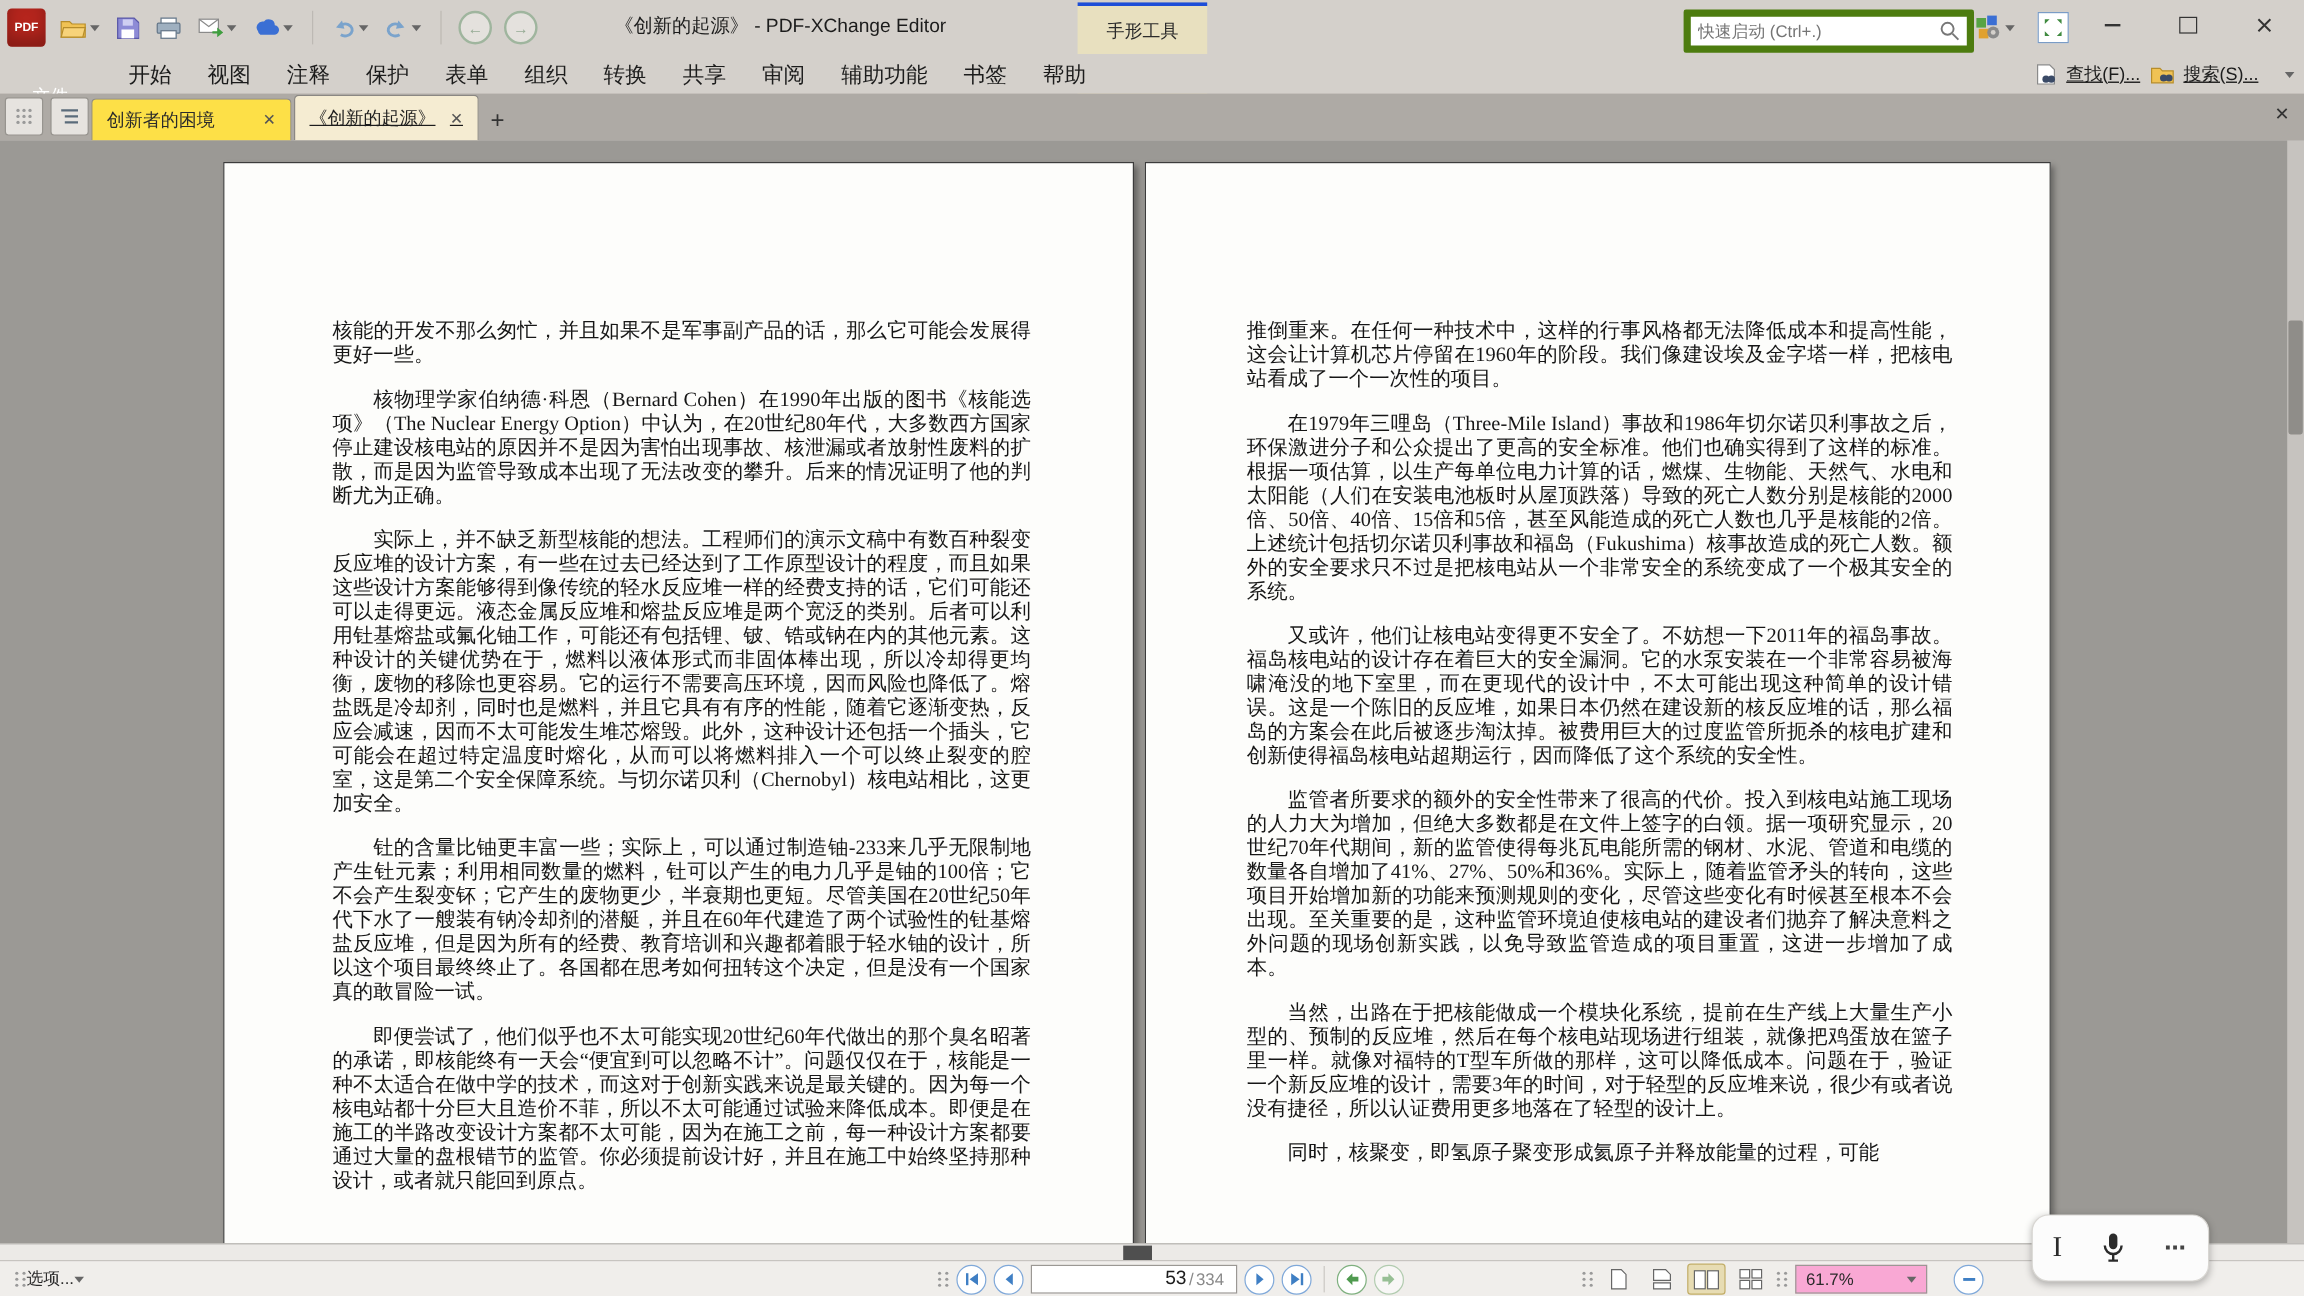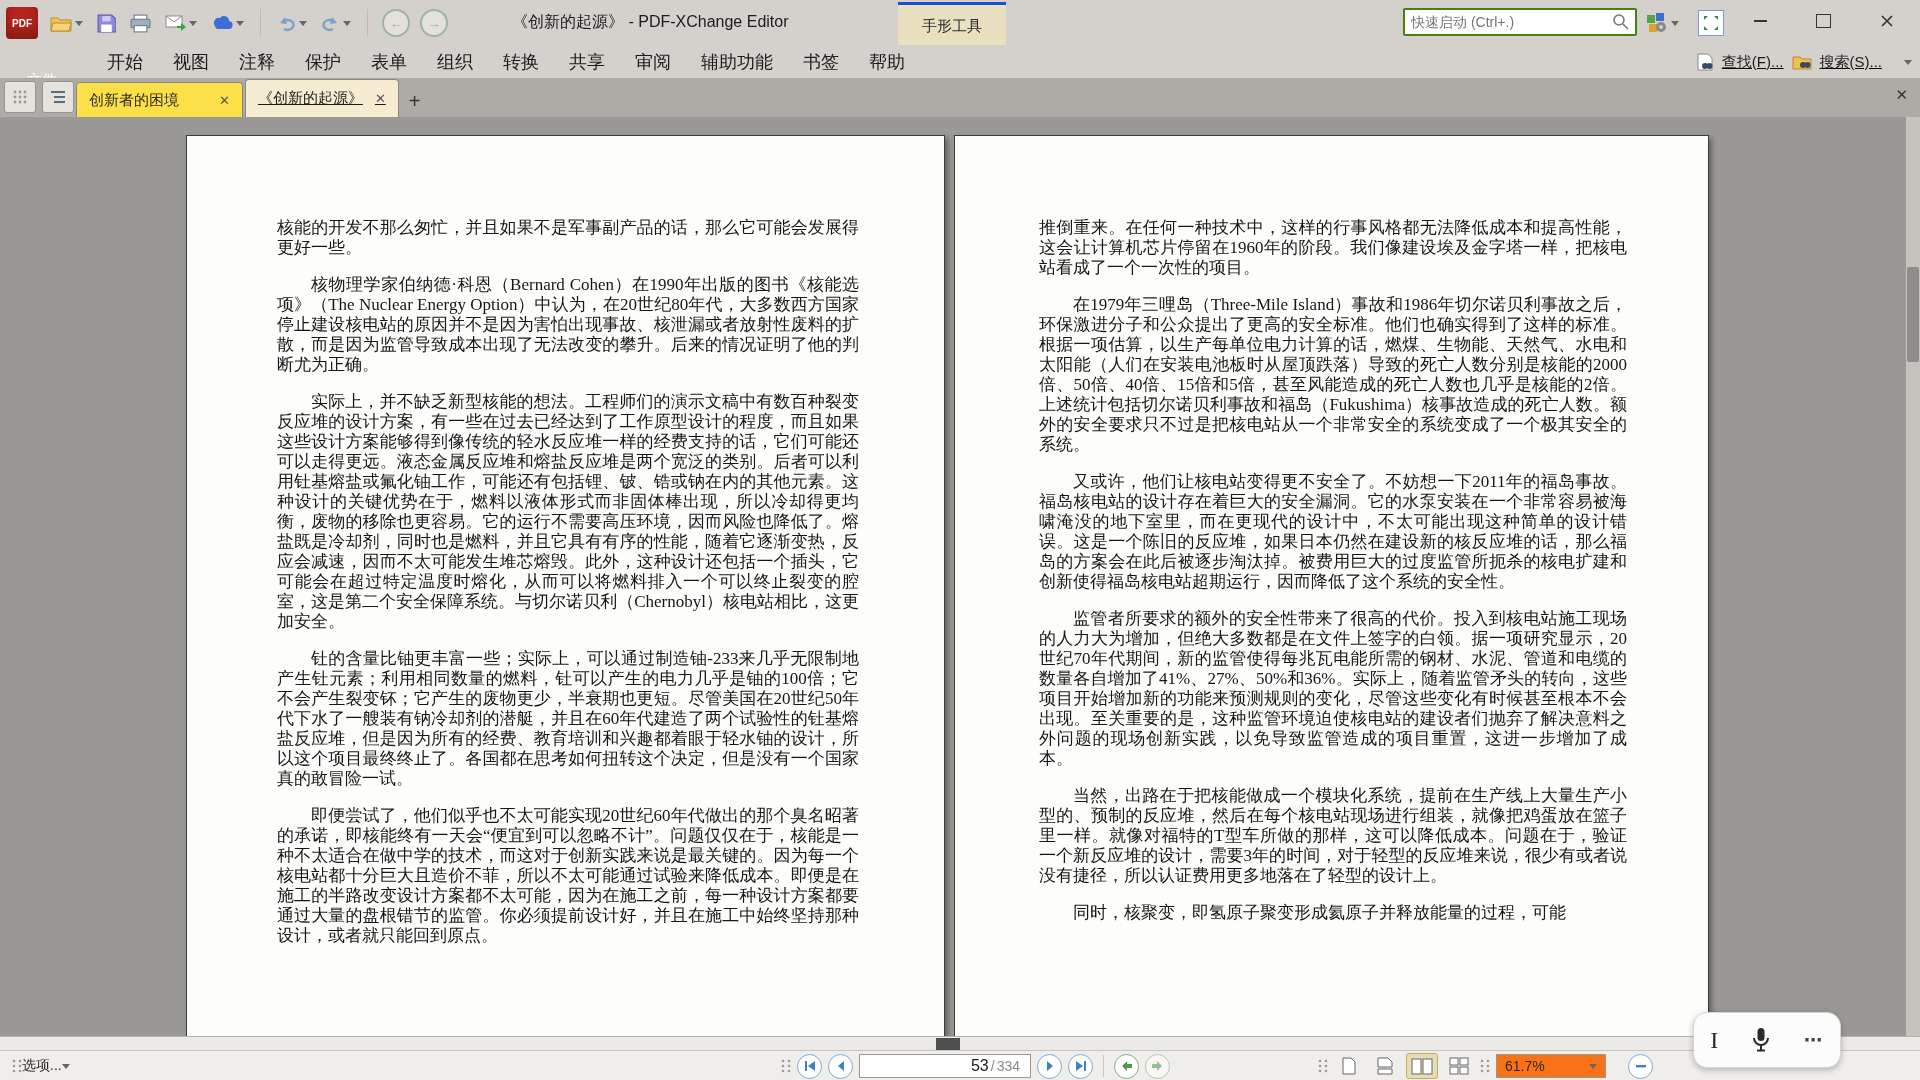--- a/index.html
+++ b/index.html
@@ -16,21 +16,21 @@
   .pdf-logo{width:32px;height:32px;background:#b5251d;border-radius:4px;color:#fff;
             font-weight:bold;font-size:10px;display:flex;align-items:center;justify-content:center;
             box-shadow:inset 0 -8px 12px rgba(0,0,0,.25);}
   .circ-nav{width:24px;height:24px;border-radius:50%;border:2px solid #93af93;display:flex;
             align-items:center;justify-content:center;color:#88a388;font-size:13px;background:#e8e6e2;opacity:.8;}
   #window-title{left:512px;top:12px;font-size:16px;color:#1c1c1c;white-space:nowrap;}
   
   #tool-tab-col{left:898px;top:2px;width:108px;height:76px;background:#e8e0bf;border-top:3px solid #1d4ed8;}
   #tool-tab-col .lab{width:100%;text-align:center;font-size:15px;color:#2b2b2b;position:absolute;}
   
-  #quick-launch{left:1403px;top:8px;width:230px;height:24px;background:#fff;border:2px solid #4d7c0f;
+  #quick-launch{left:1403px;top:8px;width:230px;height:24px;background:#fff;border:6px solid #4d7c0f;
                 border-radius:2px;display:flex;align-items:center;}
   #quick-launch input{border:0;outline:0;flex:1;font-size:14px;padding:0 6px;color:#333;background:transparent;
                       font-family:"Liberation Sans",sans-serif;}
   .win-btn{top:10px;width:30px;height:22px;display:flex;align-items:center;justify-content:center;}
   
   #menubar{left:0;top:45px;width:1920px;height:33px;background:#d4d0cb;display:flex;align-items:stretch;}
   #file-menu{width:72px;background:#be185d;color:#fff;font-size:15px;display:flex;align-items:center;
              justify-content:center;margin-left:6px;margin-top:35px;}
   .menu-item{font-size:18px;color:#1c1c1c;display:flex;align-items:center;padding:0 15px;}
   #menu-right{right:8px;top:48px;display:flex;align-items:center;gap:8px;height:28px;text-decoration:underline;}
@@ -50,21 +50,21 @@
   #docarea{left:0;top:117px;width:1920px;height:933px;background:#9b9995;overflow:hidden;}
   .page{position:absolute;top:18px;background:#fdfdfb;border:1px solid #3c3c3c;
         box-shadow:3px 3px 5px rgba(0,0,0,.35);overflow:hidden;}
   #page-left{left:186px;width:757px;height:930px;}
   #page-right{left:954px;width:753px;height:930px;}
   .page-text{position:absolute;top:82px;font-family:"Liberation Serif","DejaVu Serif",serif;
              font-size:17px;line-height:20px;text-align:justify;color:#161616;}
   #page-left .page-text{left:90px;width:582px;}
   #page-right .page-text{left:84px;width:588px;}
   .page-text p{margin:0 0 17px 0;text-indent:2em;}
-  .page-text p.cont{text-indent:0;}
+  .page-text p.cont{text-indent:0;margin-top:48px;}
   .page-num{position:absolute;bottom:4px;width:100%;text-align:center;
             font-family:"Liberation Serif",serif;font-size:15px;color:#222;}
   
   #vscroll{left:1906px;top:117px;width:14px;height:919px;background:#c6c3bf;}
   #vscroll .thumb{position:absolute;left:1px;top:150px;width:12px;height:95px;background:#8f8d89;border-radius:2px;}
   #hscroll{left:0;top:1036px;width:1920px;height:14px;background:#eceae7;border-top:1px solid #b5b2ae;}
   #hscroll .thumb{position:absolute;left:936px;top:1px;width:24px;height:12px;background:#4f4f4f;}
   
   #statusbar{left:0;top:1050px;width:1920px;height:30px;background:#f0eeeb;border-top:1px solid #c7c4c0;
              display:flex;align-items:center;font-size:14px;color:#2b2b2b;}
@@ -74,21 +74,21 @@
   .circle-btn{width:23px;height:23px;border-radius:50%;background:#fff;border:1px solid #7fa8d9;
               display:flex;align-items:center;justify-content:center;}
   .circle-btn.green{border-color:#7fb07f;}
   .circle-btn.dim{opacity:.55;}
   #page-box{width:160px;height:22px;background:#fff;border:1px solid #9b9894;display:flex;
             align-items:center;justify-content:flex-end;padding-right:10px;gap:2px;}
   #page-box .cur{font-size:16px;color:#1c1c1c;}
   #page-box .tot{font-size:14px;color:#8a8a8a;}
   .layout-chip{width:30px;height:24px;display:flex;align-items:center;justify-content:center;border-radius:3px;}
   .layout-chip.active{background:#e7dcb3;border:1px solid #c2ad67;}
-  #zoom-box{width:92px;height:22px;background:#f97316;border:1px solid #9b9894;display:flex;
+  #zoom-box{width:92px;height:22px;background:#f9a8d4;border:1px solid #9b9894;display:flex;
             align-items:center;justify-content:space-between;padding:0 8px;}
   .sb-sep{width:1px;height:22px;background:#cbc8c4;margin:0 4px;}
   
   #float-panel{left:1693px;top:1012px;width:146px;height:54px;background:#fcfcfc;border:1px solid #d8d6d2;
                border-radius:14px;box-shadow:0 2px 6px rgba(0,0,0,.25);display:flex;align-items:center;
                justify-content:space-around;z-index:30;}
   #float-panel .ibeam{font-family:"Liberation Serif",serif;font-size:24px;color:#2b2b2b;}
   #float-panel .dots3{font-size:18px;color:#444;letter-spacing:2px;font-weight:bold;}
   .handle-dots svg{display:block;}
 </style>

